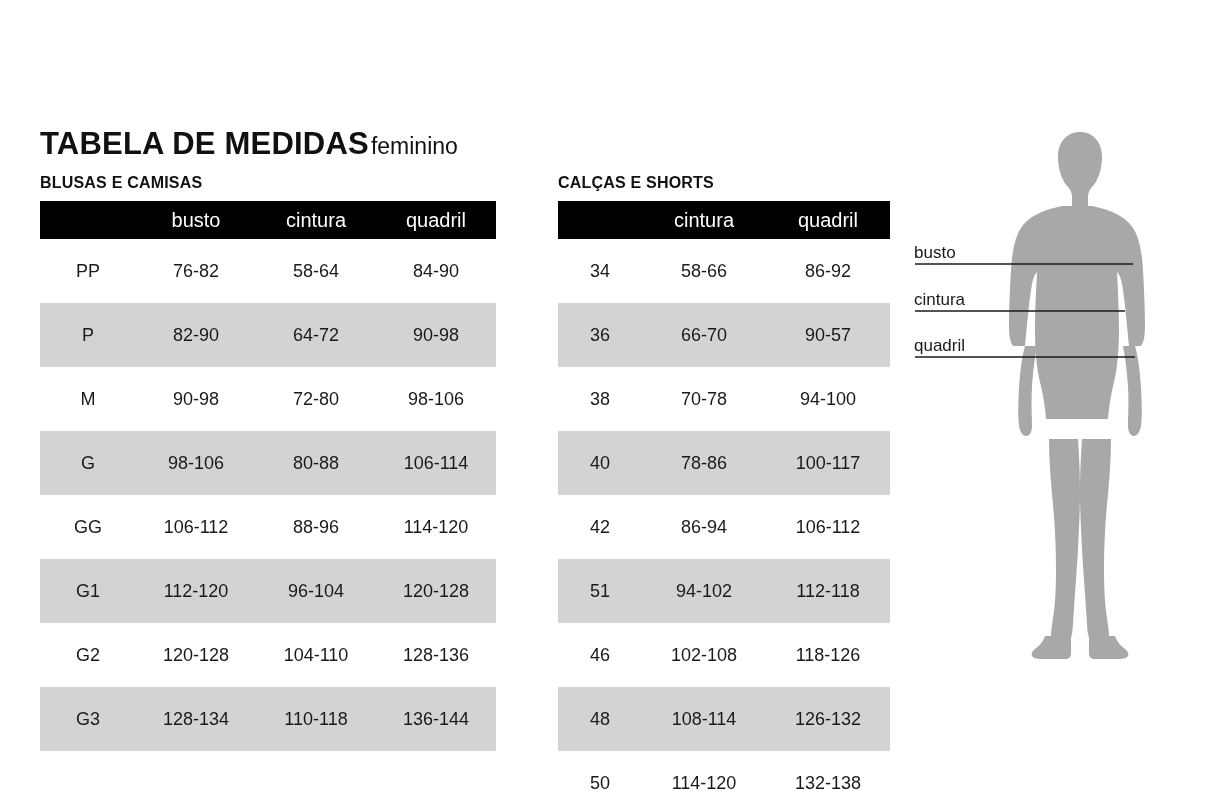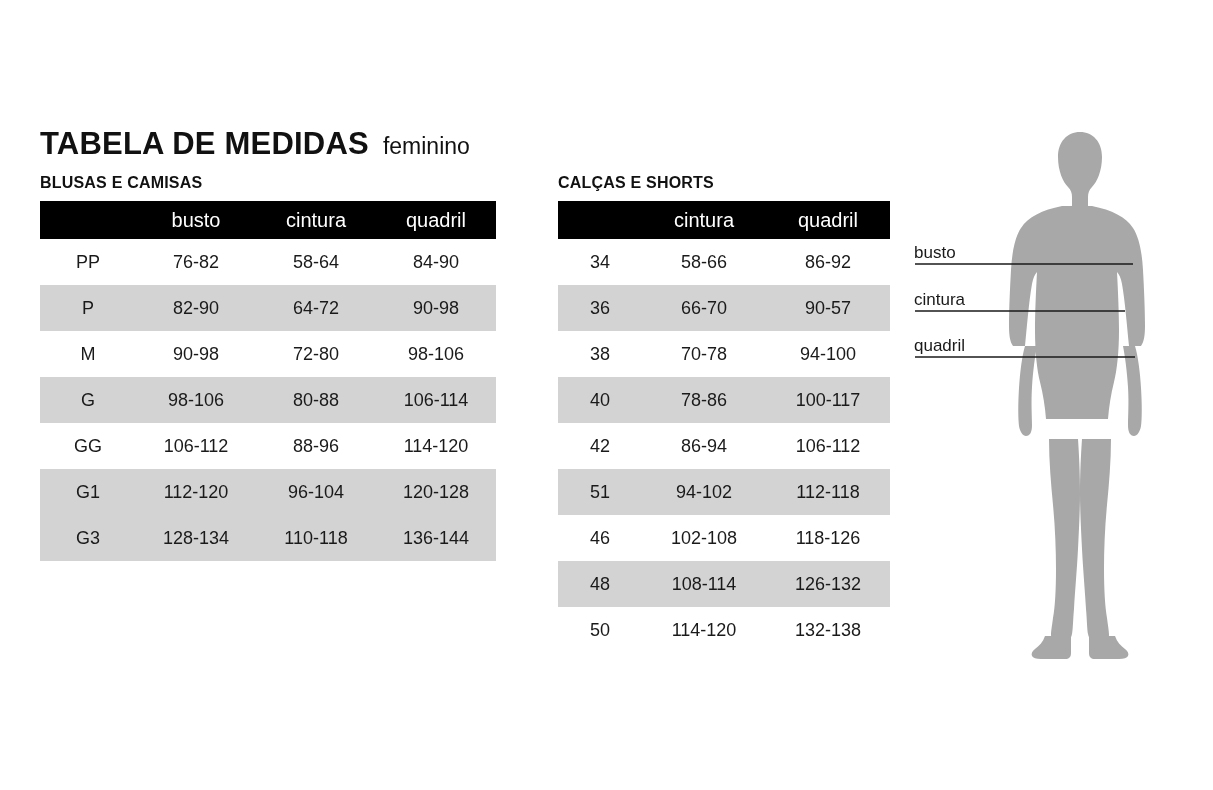--- a/index.html
+++ b/index.html
@@ -23,21 +23,21 @@
     height: 790px;
   }
 
   
   .title-row {
     position: absolute;
     left: 40px;
     top: 126px;
     display: flex;
     align-items: baseline;
-    gap: 14px;
+    gap: 2px;
   }
   .title-main {
     font-size: 31px;
     font-weight: bold;
     letter-spacing: 0.2px;
     color: #111111;
   }
   .title-sub {
     font-size: 23px;
     font-weight: normal;
@@ -69,21 +69,21 @@
     background: #000000;
     color: #ffffff;
     font-size: 20px;
     font-weight: normal;
     height: 38px;
     text-align: center;
     padding: 0;
   }
   tbody td {
     font-size: 18px;
-    height: 46px;
+    height: 64px;
     text-align: center;
     padding: 0;
     color: #1a1a1a;
     font-weight: normal;
   }
   tbody tr.odd td { background: #ffffff; }
   tbody tr.even td { background: #d3d3d3; }
 
   
   .left table col.c0 { width: 96px; }
@@ -179,20 +179,26 @@
           <td>106-112</td>
           <td>88-96</td>
           <td>114-120</td>
         </tr>
         <tr class="even">
           <td>G1</td>
           <td>112-120</td>
           <td>96-104</td>
           <td>120-128</td>
         </tr>
+        <tr class="odd">
+          <td>G2</td>
+          <td>120-128</td>
+          <td>104-110</td>
+          <td>128-136</td>
+        </tr>
         <tr class="even">
           <td>G3</td>
           <td>128-134</td>
           <td>110-118</td>
           <td>136-144</td>
         </tr>
       </tbody>
     </table>
   </div>
 

